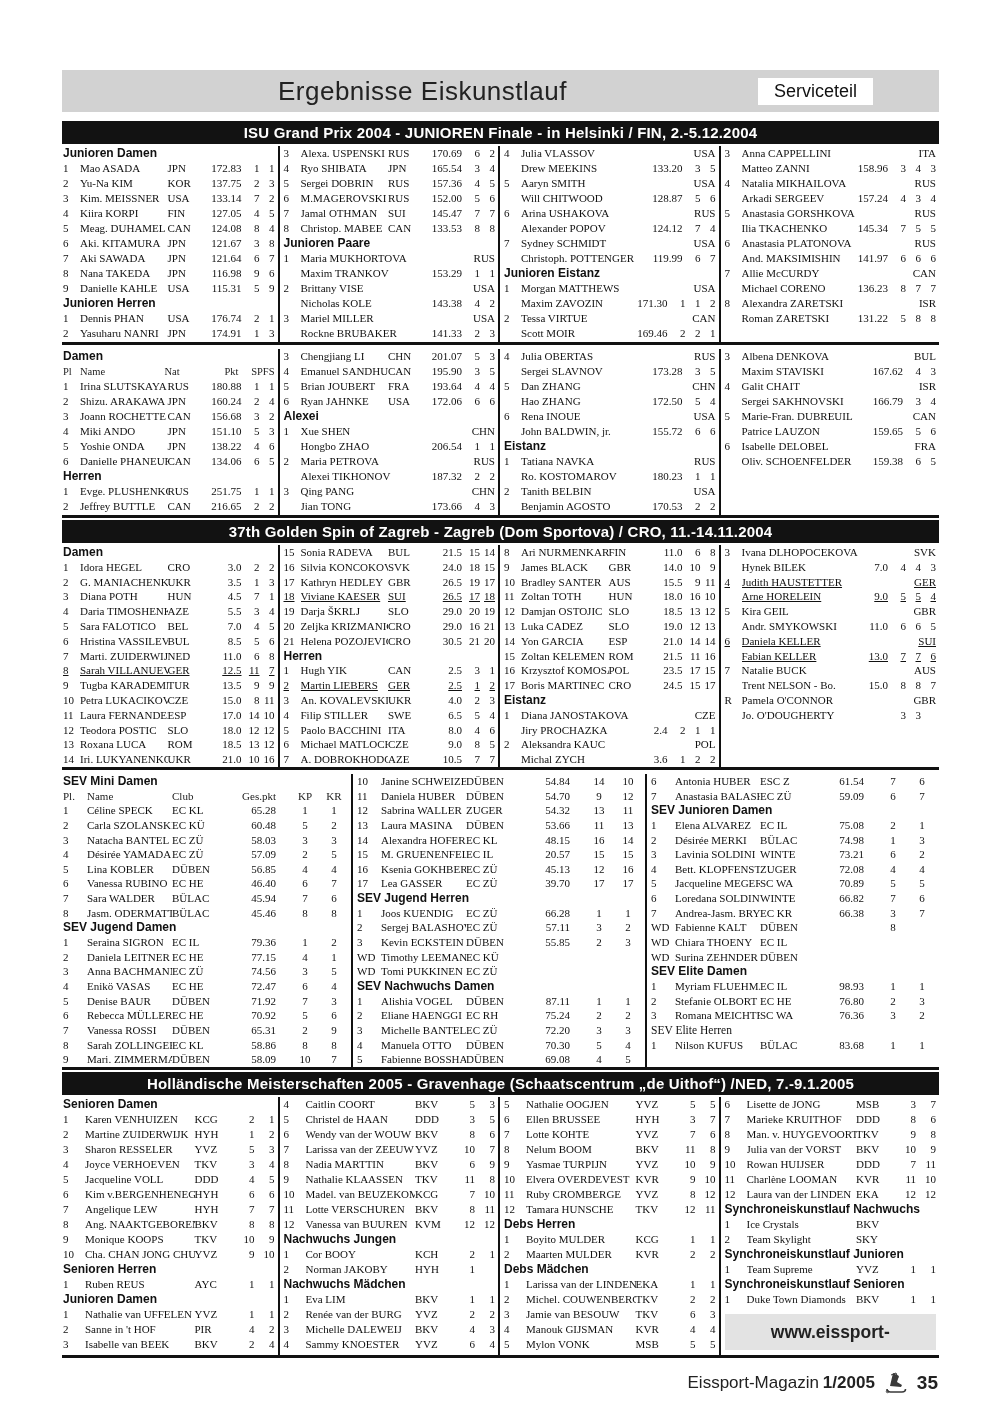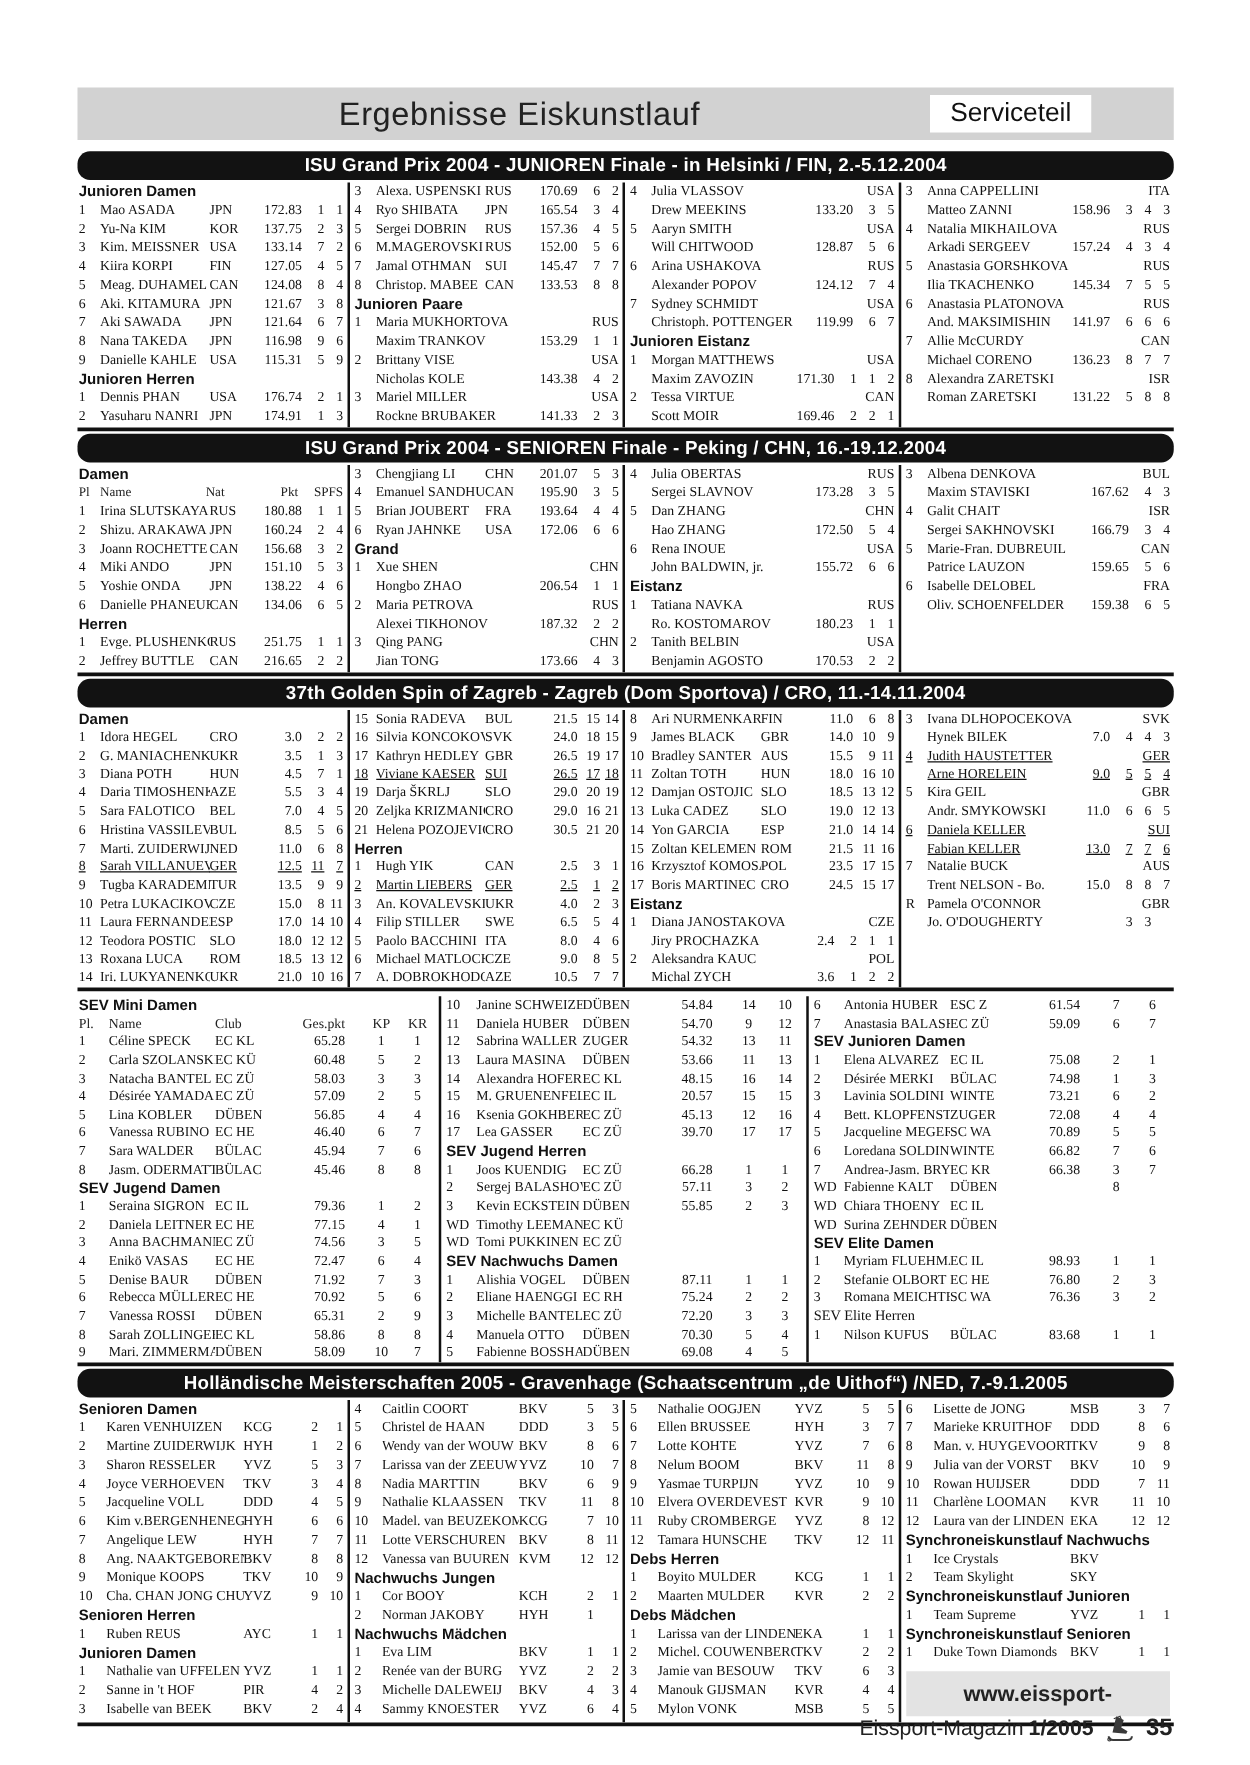--- a/index.html
+++ b/index.html
@@ -4,25 +4,25 @@
 <style>
   html,body{margin:0;padding:0;background:#fff;}
   .sheet{position:relative;width:1000px;height:1412px;background:#fff;overflow:hidden;
          font-family:"Liberation Serif",serif;color:#111;}
   .content{position:absolute;left:62px;top:70px;width:877px;}
   
   .topband{display:flex;align-items:center;background:#d2d2d2;height:42px;margin-bottom:9px;}
   .topband .ptitle{flex:1;text-align:center;font-family:"Liberation Sans",sans-serif;
         font-size:26px;color:#222;letter-spacing:.5px;padding-left:40px;}
   .servicebox{background:#fff;padding:3px 16px;margin-right:66px;
-        font-family:"Liberation Sans",sans-serif;font-size:21px;color:#111;margin-left:15px;}
+        font-family:"Liberation Sans",sans-serif;font-size:18px;color:#111;margin-left:15px;}
   
   .section{margin-bottom:2px;}
   .band{background:#121212;color:#fff;text-align:center;font-family:"Liberation Sans",sans-serif;
-        font-weight:bold;font-size:15px;height:23px;line-height:23px;letter-spacing:.2px;border-radius:10px;}
+        font-weight:bold;font-size:15px;height:23px;line-height:23px;letter-spacing:.2px;}
   .cols{display:flex;border-bottom:3px solid #111;overflow:hidden;padding-top:2px;}
   .col{flex:1;min-width:0;padding:0 3px 0 1px;}
   .col + .col{border-left:2px solid #111;padding-left:4px;}
   
   .row{display:flex;align-items:baseline;height:var(--lh);line-height:var(--lh);
        font-size:11px;white-space:nowrap;}
   .row.u span{text-decoration:underline;}
   .h{font-family:"Liberation Sans",sans-serif;font-weight:bold;font-size:12px;}
   .h2{font-family:"Liberation Serif",serif;font-size:11.5px;}
   .colhead{font-size:10.5px;color:#222;}
@@ -404,21 +404,20 @@
                 <span class="nm">Roman ZARETSKI</span>
                 <span class="pts">131.22</span>
                 <span class="c">5</span>
                 <span class="a">8</span>
                 <span class="b">8</span>
               </div>
             </div>
           </div>
         </section>
         <section class="section s2 fmt-nat">
-          <div class="band">ISU Grand Prix 2004 - SENIOREN Finale - Peking / CHN, 16.-19.12.2004</div>
           <div class="cols">
             <div class="col">
               <div class="row h">Damen</div>
               <div class="row colhead">
                 <span class="rk">Pl</span>
                 <span class="nm">Name</span>
                 <span class="nat">Nat</span>
                 <span class="pts">Pkt</span>
                 <span class="spfs">SPFS</span>
               </div>
@@ -514,21 +513,21 @@
                 <span class="b">4</span>
               </div>
               <div class="row">
                 <span class="rk">6</span>
                 <span class="nm">Ryan JAHNKE</span>
                 <span class="nat">USA</span>
                 <span class="pts">172.06</span>
                 <span class="a">6</span>
                 <span class="b">6</span>
               </div>
-              <div class="row h">Grand</div>
+              <div class="row h">Alexei</div>
               <div class="row">
                 <span class="rk">1</span>
                 <span class="nm">Xue SHEN</span>
                 <span class="natright">CHN</span>
               </div>
               <div class="row">
                 <span class="pad"></span>
                 <span class="nm">Hongbo ZHAO</span>
                 <span class="pts">206.54</span>
                 <span class="a">1</span>

